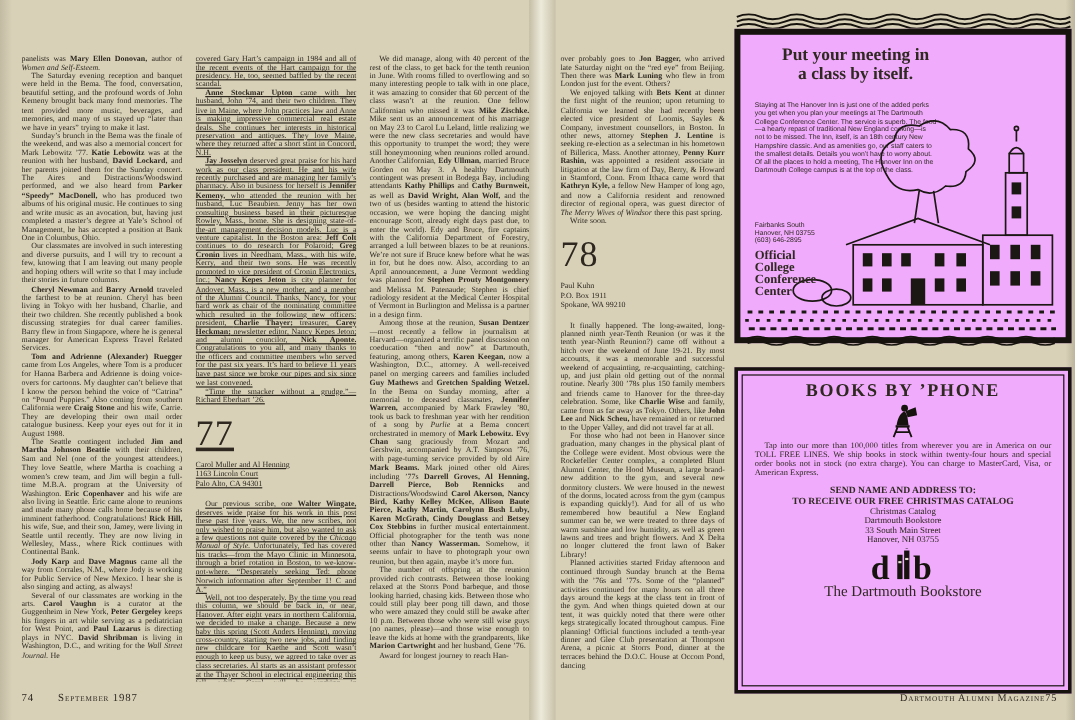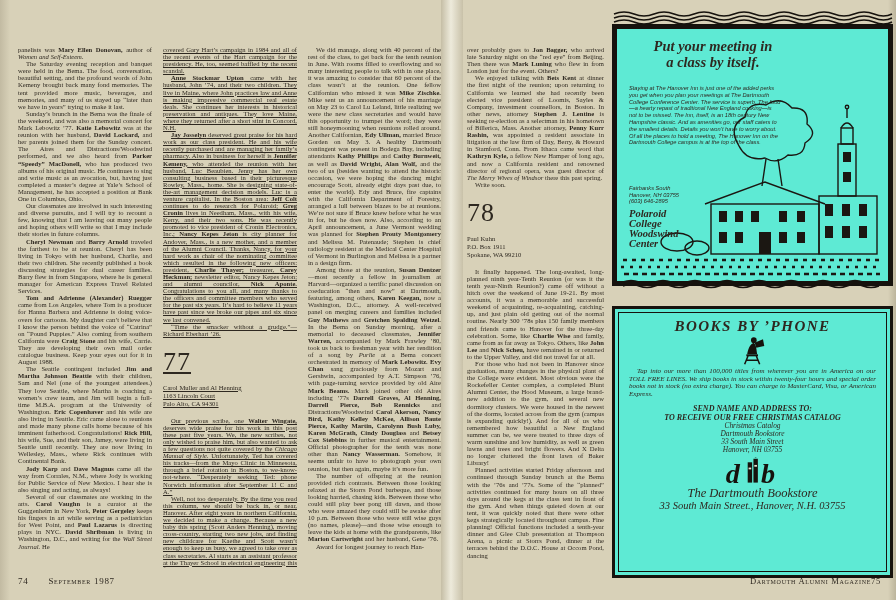--- a/index.html
+++ b/index.html
@@ -10,35 +10,35 @@
   .page-shade-right{position:absolute;right:0;top:0;width:8px;height:600px;
           background:linear-gradient(270deg,rgba(60,50,30,.18),rgba(60,50,30,0));}
   .gutter{position:absolute;left:441px;top:0;width:22px;height:600px;
           background:linear-gradient(90deg,rgba(60,50,30,.12),rgba(255,255,248,.55) 45%,rgba(60,50,30,.10));}
   .page-col{position:absolute;top:46px;height:522px;overflow:hidden;text-align:justify;
           font-size:6.6px;line-height:7.1px;word-spacing:.2px;}
   .page-col p{margin:0;text-indent:8px;}
   .page-col p.flush{text-indent:0;}
   .b{font-weight:bold;}
   .i{font-style:italic;}
-  .class-num{font-size:26px;line-height:26px;margin:12px 0 9px;letter-spacing:1px;}
+  .class-num{font-size:30px;line-height:26px;margin:12px 0 9px;letter-spacing:1px;}
   .address{margin:0 0 8px;line-height:8.3px;text-align:left;}
   #col1{left:18px;width:134px;}
   #col2{left:163px;width:134px;text-decoration:underline;}
   #col3{left:308px;width:133px;}
   #rcol{left:467px;width:137px;}
   .footer{position:absolute;font-variant:small-caps;font-size:9px;letter-spacing:.7px;color:#2e2820;}
   #footer-left{left:18px;top:576px;}
   #footer-left .sp{margin-left:20px;}
   #footer-right{left:600px;top:576px;width:281px;text-align:right;font-size:8.5px;}
   #footer-right .sp{}
   
   .ad-wave{position:absolute;left:612px;}
   #wave-top{top:10px;}
-  .ad{position:absolute;left:612px;width:281px;background:#5eead4;box-sizing:border-box;font-style:italic;}
+  .ad{position:absolute;left:612px;width:281px;background:#f0abfc;box-sizing:border-box;}
   #ad1{top:24px;height:262px;border:5px solid #16120d;}
   #ad1 .inner{position:relative;width:100%;height:100%;}
   .ad1-head{font-weight:bold;font-size:14.5px;line-height:15.5px;text-align:center;width:180px;margin:10px 0 0 6px;}
   .ad1-body{position:absolute;left:12px;top:46px;width:152px;font-family:"Liberation Sans",sans-serif;
             font-size:5.7px;line-height:6.8px;text-align:left;}
   .ad1-contact{position:absolute;left:12px;top:146px;font-family:"Liberation Sans",sans-serif;
             font-size:5.7px;line-height:6.6px;z-index:2;}
   .ad1-logo{position:absolute;left:12px;top:170px;font-weight:bold;font-size:10.5px;line-height:10px;z-index:2;}
   .ad1-art{position:absolute;left:2px;bottom:2px;z-index:1;}
   #ad2{top:306px;height:272px;border:3px solid #16120d;padding:3px;}
@@ -123,23 +123,23 @@
         <div>Put your meeting in</div>
         <div>a class by itself.</div>
       </div>
       <div class="ad1-body">Staying at The Hanover Inn is just one of the added perks you get when you plan your meetings at The Dartmouth College Conference Center. The service is superb. The food—a hearty repast of traditional New England cooking—is not to be missed. The Inn, itself, is an 18th century New Hampshire classic. And as amenities go, our staff caters to the smallest details. Details you won’t have to worry about. Of all the places to hold a meeting, The Hanover Inn on the Dartmouth College campus is at the top of the class.</div>
       <div class="ad1-contact">
           <div>Fairbanks South</div>
           <div>Hanover, NH 03755</div>
           <div>(603) 646-2895</div>
         </div>
       <div class="ad1-logo">
-          <div>Polaroid</div>
+          <div>Official</div>
           <div>College</div>
-          <div>Woodswind</div>
+          <div>Conference</div>
           <div>Center</div>
         </div>
       <svg class="ad1-art" width="265" height="205" viewBox="0 0 265 205">
         <g stroke="#1b1712" fill="none" stroke-width="1.4">
           <path d="M120,62 q-12,-20 6,-29 q3,-16 21,-12 q15,-10 26,3 q17,-1 15,16 q12,10 -2,19 q-1,14 -17,12 q-11,10 -23,3 q-18,4 -26,-12 z"></path>
           <path d="M147,75 l-4,27 M159,75 l4,27"></path>
           <path d="M86,120 L146,98 L206,120"></path>
           <rect x="92" y="120" width="108" height="50"></rect>
           <rect x="200" y="112" width="58" height="58"></rect>
           <rect x="219" y="60" width="18" height="52"></rect>
@@ -210,21 +210,20 @@
       <svg class="ad2-logo" width="66" height="30" viewBox="0 0 66 34">
         <text x="2" y="29" font-family="Liberation Serif, serif" font-weight="bold" font-size="32" fill="#16120d">d</text>
         <rect x="27" y="6" width="5" height="23" fill="#16120d"></rect>
         <rect x="33.5" y="2" width="5" height="27" fill="#16120d"></rect>
         <rect x="28" y="12" width="3" height="2" fill="#e8e3d3"></rect>
         <rect x="34.5" y="9" width="3" height="2" fill="#e8e3d3"></rect>
         <circle cx="36" cy="-1" r="1.5" fill="#16120d"></circle>
         <text x="42" y="29" font-family="Liberation Serif, serif" font-weight="bold" font-size="32" fill="#16120d">b</text>
       </svg>
       <div class="ad2-store">The Dartmouth Bookstore</div>
-      <div class="ad2-store-addr">33 South Main Street.,  Hanover, N.H.  03755</div>
     </div>
   </div>
 
   <div id="footer-left" class="footer">
     <span>74</span><span class="sp">September 1987</span>
   </div>
   <div id="footer-right" class="footer">
     <span>Dartmouth Alumni Magazine</span><span class="sp">75</span>
   </div>
 </div>

